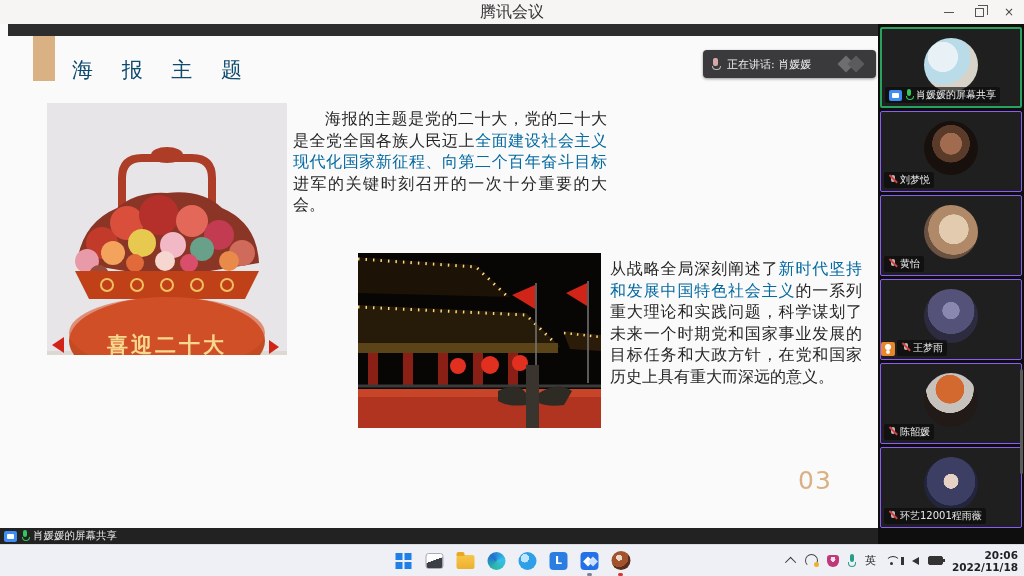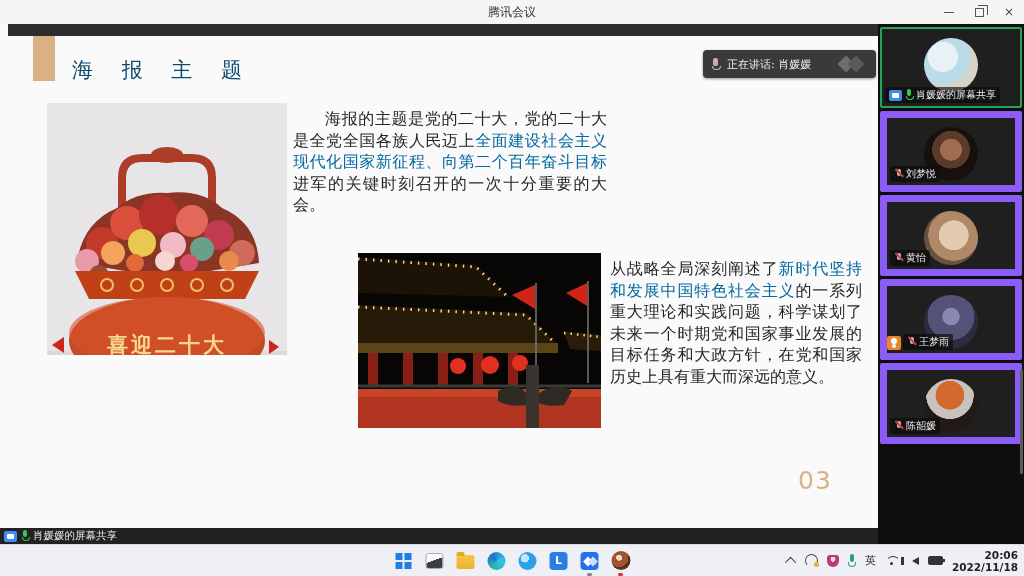--- a/index.html
+++ b/index.html
@@ -1,21 +1,21 @@
 <!DOCTYPE html>
 <html><head>
 <meta charset="utf-8">
 <style>
   * { margin:0; padding:0; box-sizing:border-box; }
   html,body { width:1024px; height:576px; overflow:hidden; font-family:"DejaVu Sans","Liberation Sans",sans-serif; background:#000; }
   .stage { position:relative; width:1024px; height:576px; background:#111; }
 
   
   .titlebar { position:absolute; left:0; top:0; width:1024px; height:24px; background:#f6f5f4; display:flex; align-items:center; justify-content:center; }
-  .titlebar-text { font-size:12px; color:#333; }
+  .titlebar-text { font-size:16px; color:#333; }
   .win-controls { position:absolute; right:0; top:0; height:24px; display:flex; }
   .win-btn { width:30px; height:24px; display:flex; align-items:center; justify-content:center; color:#444; font-size:12px; cursor:default; }
   .glyph-min { width:10px; height:1px; background:#555; display:inline-block; }
   .glyph-restore { width:9px; height:9px; border:1px solid #555; display:inline-block; position:relative; }
   .glyph-restore:before { content:""; position:absolute; left:2px; top:-4px; width:9px; height:9px; border:1px solid #555; border-bottom:none; border-left:none; }
 
   
   .share-region { position:absolute; left:0; top:24px; width:878px; height:520px; background:#fbfafa; }
   .strip-top { position:absolute; left:8px; top:0; width:870px; height:12px; background:#2d2d2d; }
   .strip-bottom { position:absolute; left:0; top:504px; width:878px; height:16px; background:#222; display:flex; align-items:center; padding-left:4px; gap:4px; }
@@ -36,21 +36,21 @@
   .hl { color:#0369a1; }
 
   .page-num { position:absolute; left:798px; top:442px; font-size:25px; color:#d9b183; letter-spacing:1px; }
 
   .img-frame { position:absolute; overflow:hidden; }
   .img-basket { left:47px; top:79px; width:240px; height:252px; }
   .img-gate { left:358px; top:229px; width:243px; height:175px; }
 
   
   .sidebar { position:absolute; left:878px; top:24px; width:146px; height:520px; background:#0e0e0e; }
-  .tile { position:absolute; left:2px; width:142px; height:81px; background:#1f1f1f; border:7px solid #8b5cf6; border-radius:2px; overflow:hidden; }
+  .tile { position:absolute; left:2px; width:142px; height:81px; background:#1f1f1f; border:1px solid #8b5cf6; border-radius:2px; overflow:hidden; }
   .tile.active { border:2px solid #27a35f; }
   .avatar { position:absolute; left:50%; top:9px; transform:translateX(-50%); width:54px; height:54px; border-radius:50%; }
   .tile-label { position:absolute; left:3px; bottom:3px; background:rgba(10,10,10,.65); border-radius:2px; padding:1px 4px; display:flex; align-items:center; gap:3px; max-width:132px; }
   .tile-label .nm { font-size:10px; color:#e9e9e9; white-space:nowrap; overflow:hidden; }
   .warn-badge { position:absolute; left:0; bottom:3px; width:14px; height:14px; background:#e8862b; border-radius:2px; display:flex; align-items:center; justify-content:center; }
   .warn-badge:before { content:""; width:6px; height:6px; border-radius:50%; background:#fff; box-shadow:0 5px 0 -1px #fff; margin-top:-4px; }
   .tile-label.shift { left:16px; }
   .scrollbar { position:absolute; right:1px; top:345px; width:3px; height:105px; background:#5c5c5c; border-radius:2px; }
 
   
@@ -286,20 +286,27 @@
 
     <div class="tile" style="top:255px">
       <div class="avatar av4"></div>
       <div class="warn-badge"></div>
       <div class="tile-label shift">
         <span class="ic ic-mic-off"></span>
         <span class="nm">王梦雨</span>
       </div>
     </div>
 
+    <div class="tile" style="top:423px">
+      <div class="avatar av6"></div>
+      <div class="tile-label">
+        <span class="ic ic-mic-off"></span>
+        <span class="nm">环艺12001程雨薇</span>
+      </div>
+    </div>
 
     <div class="scrollbar"></div>
   </div>
 
   <div class="taskbar">
     <div class="tb-center">
       <div class="tb-ic">
           <span class="win-logo">
             <i></i>
             <i></i>

